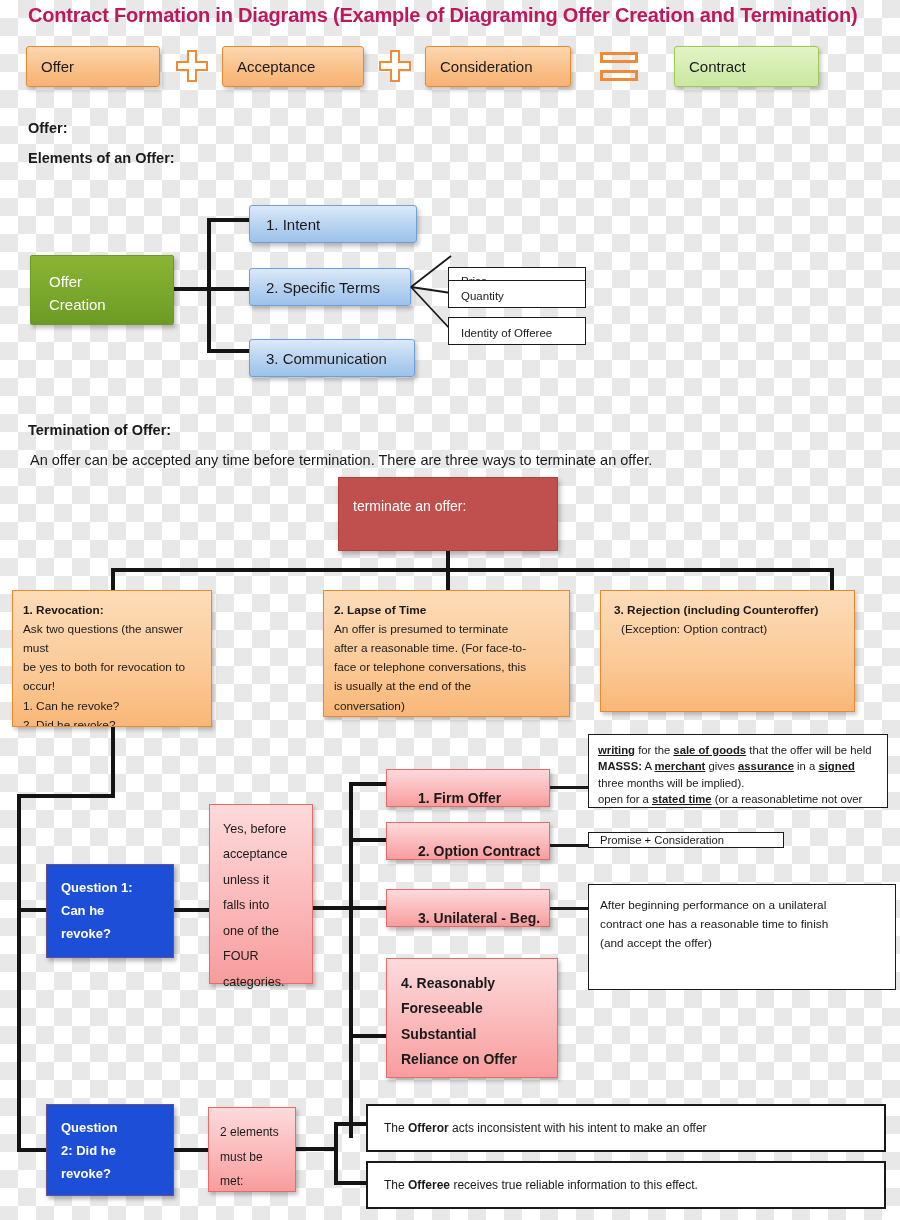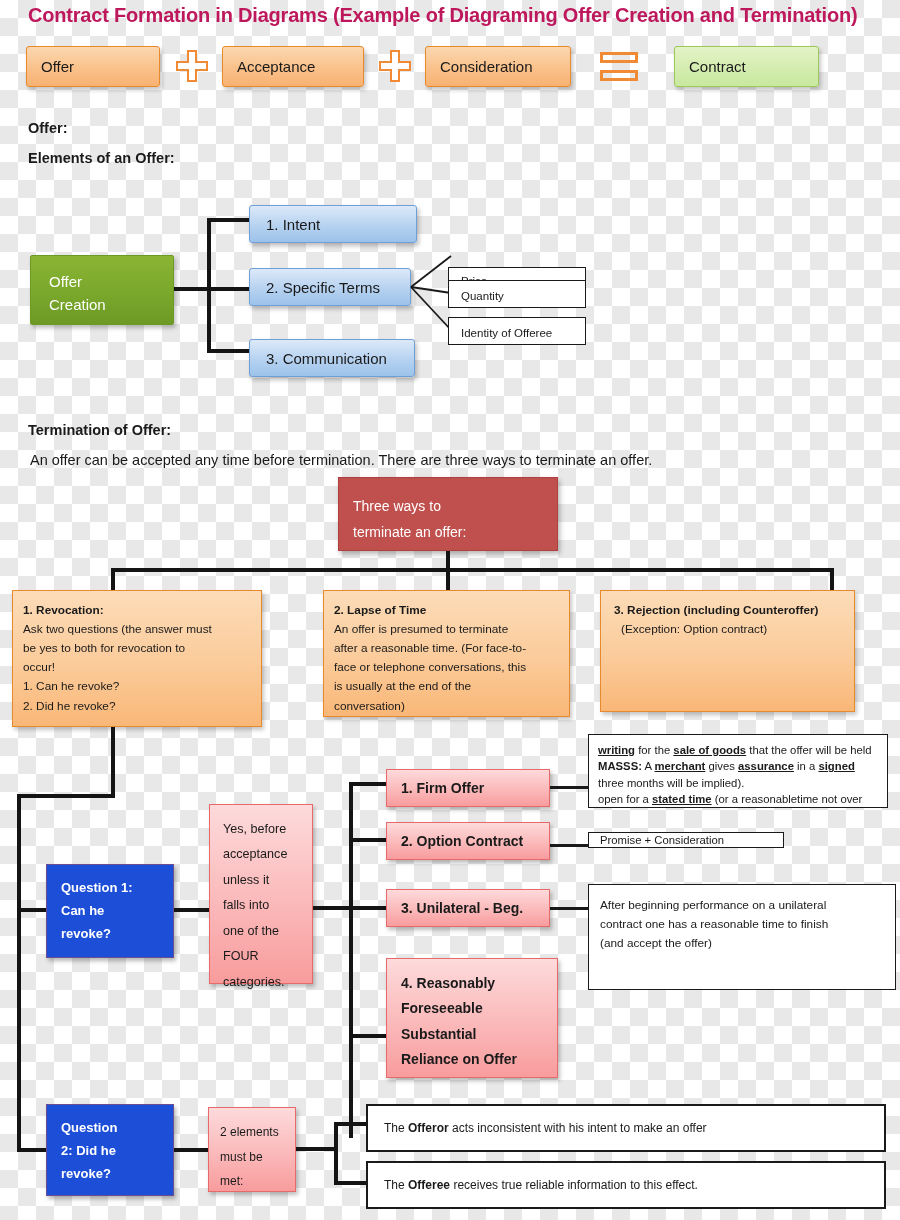--- a/index.html
+++ b/index.html
@@ -82,21 +82,21 @@
     background:#1d4ed8;border:1px solid #6a4f90;
     box-shadow:2px 3px 4px rgba(0,0,0,0.28);
     color:#fff;font-weight:bold;font-size:13px;line-height:1.75;
     padding:12px 0 0 14px;
   }
   .pinkbox{
     background:linear-gradient(180deg,#fddadb 0%,#fbb9ba 55%,#f89c9d 100%);
     border:1.3px solid #e8696a;
     box-shadow:2px 3px 4px rgba(0,0,0,0.25);
     font-weight:bold;font-size:14px;color:#1a1a1a;
-    display:flex;align-items:center;padding-left:14px;
+    display:flex;align-items:flex-end;padding-left:31px;
   }
   .pinktall{
     background:linear-gradient(180deg,#fddadb 0%,#fbb9ba 55%,#f89c9d 100%);
     border:1.3px solid #e8696a;
     box-shadow:2px 3px 4px rgba(0,0,0,0.25);
     font-size:12.6px;color:#1a1a1a;line-height:2.02;padding:12px 0 0 13px;
   }
   .pinkmulti{
     background:linear-gradient(180deg,#fddadb 0%,#fbb9ba 55%,#f89c9d 100%);
     border:1.3px solid #e8696a;
@@ -196,30 +196,29 @@
   <span style="margin-bottom:-3px;">Quantity</span>
 </div>
 <div class="abs whitebox" style="left:448px;top:317px;width:138px;height:28px;">
   <span style="margin-bottom:-3px;">Identity of Offeree</span>
 </div>
 
 <div class="abs h2" style="left:28px;top:422px;">Termination of Offer:</div>
 <div class="abs para" style="left:30px;top:452px;">An offer can be accepted any time before termination. There are three ways to terminate an offer.</div>
 
 <div class="abs redbox" style="left:338px;top:477px;width:220px;height:74px;">
-  <div>Three ways to</div>
   <div>terminate an offer:</div>
 </div>
 
 <div class="abs ln" style="left:446px;top:551px;width:4px;height:40px;"></div>
 <div class="abs ln" style="left:111px;top:568px;width:723px;height:4px;"></div>
 <div class="abs ln" style="left:111px;top:568px;width:4px;height:23px;"></div>
 <div class="abs ln" style="left:830px;top:568px;width:4px;height:23px;"></div>
 
-<div class="abs termbox" style="left:12px;top:590px;width:250px;height:137px;">
+<div class="abs termbox" style="left:12px;top:590px;width:200px;height:137px;">
   <div style="font-weight:bold;">1. Revocation:</div>
   <div>Ask two questions (the answer must</div>
   <div>be yes to both for revocation to</div>
   <div>occur!</div>
   <div>1. Can he revoke?</div>
   <div>2. Did he revoke?</div>
 </div>
 
 <div class="abs termbox" style="left:323px;top:590px;width:247px;height:127px;">
   <div style="font-weight:bold;">2.  Lapse of Time</div>

